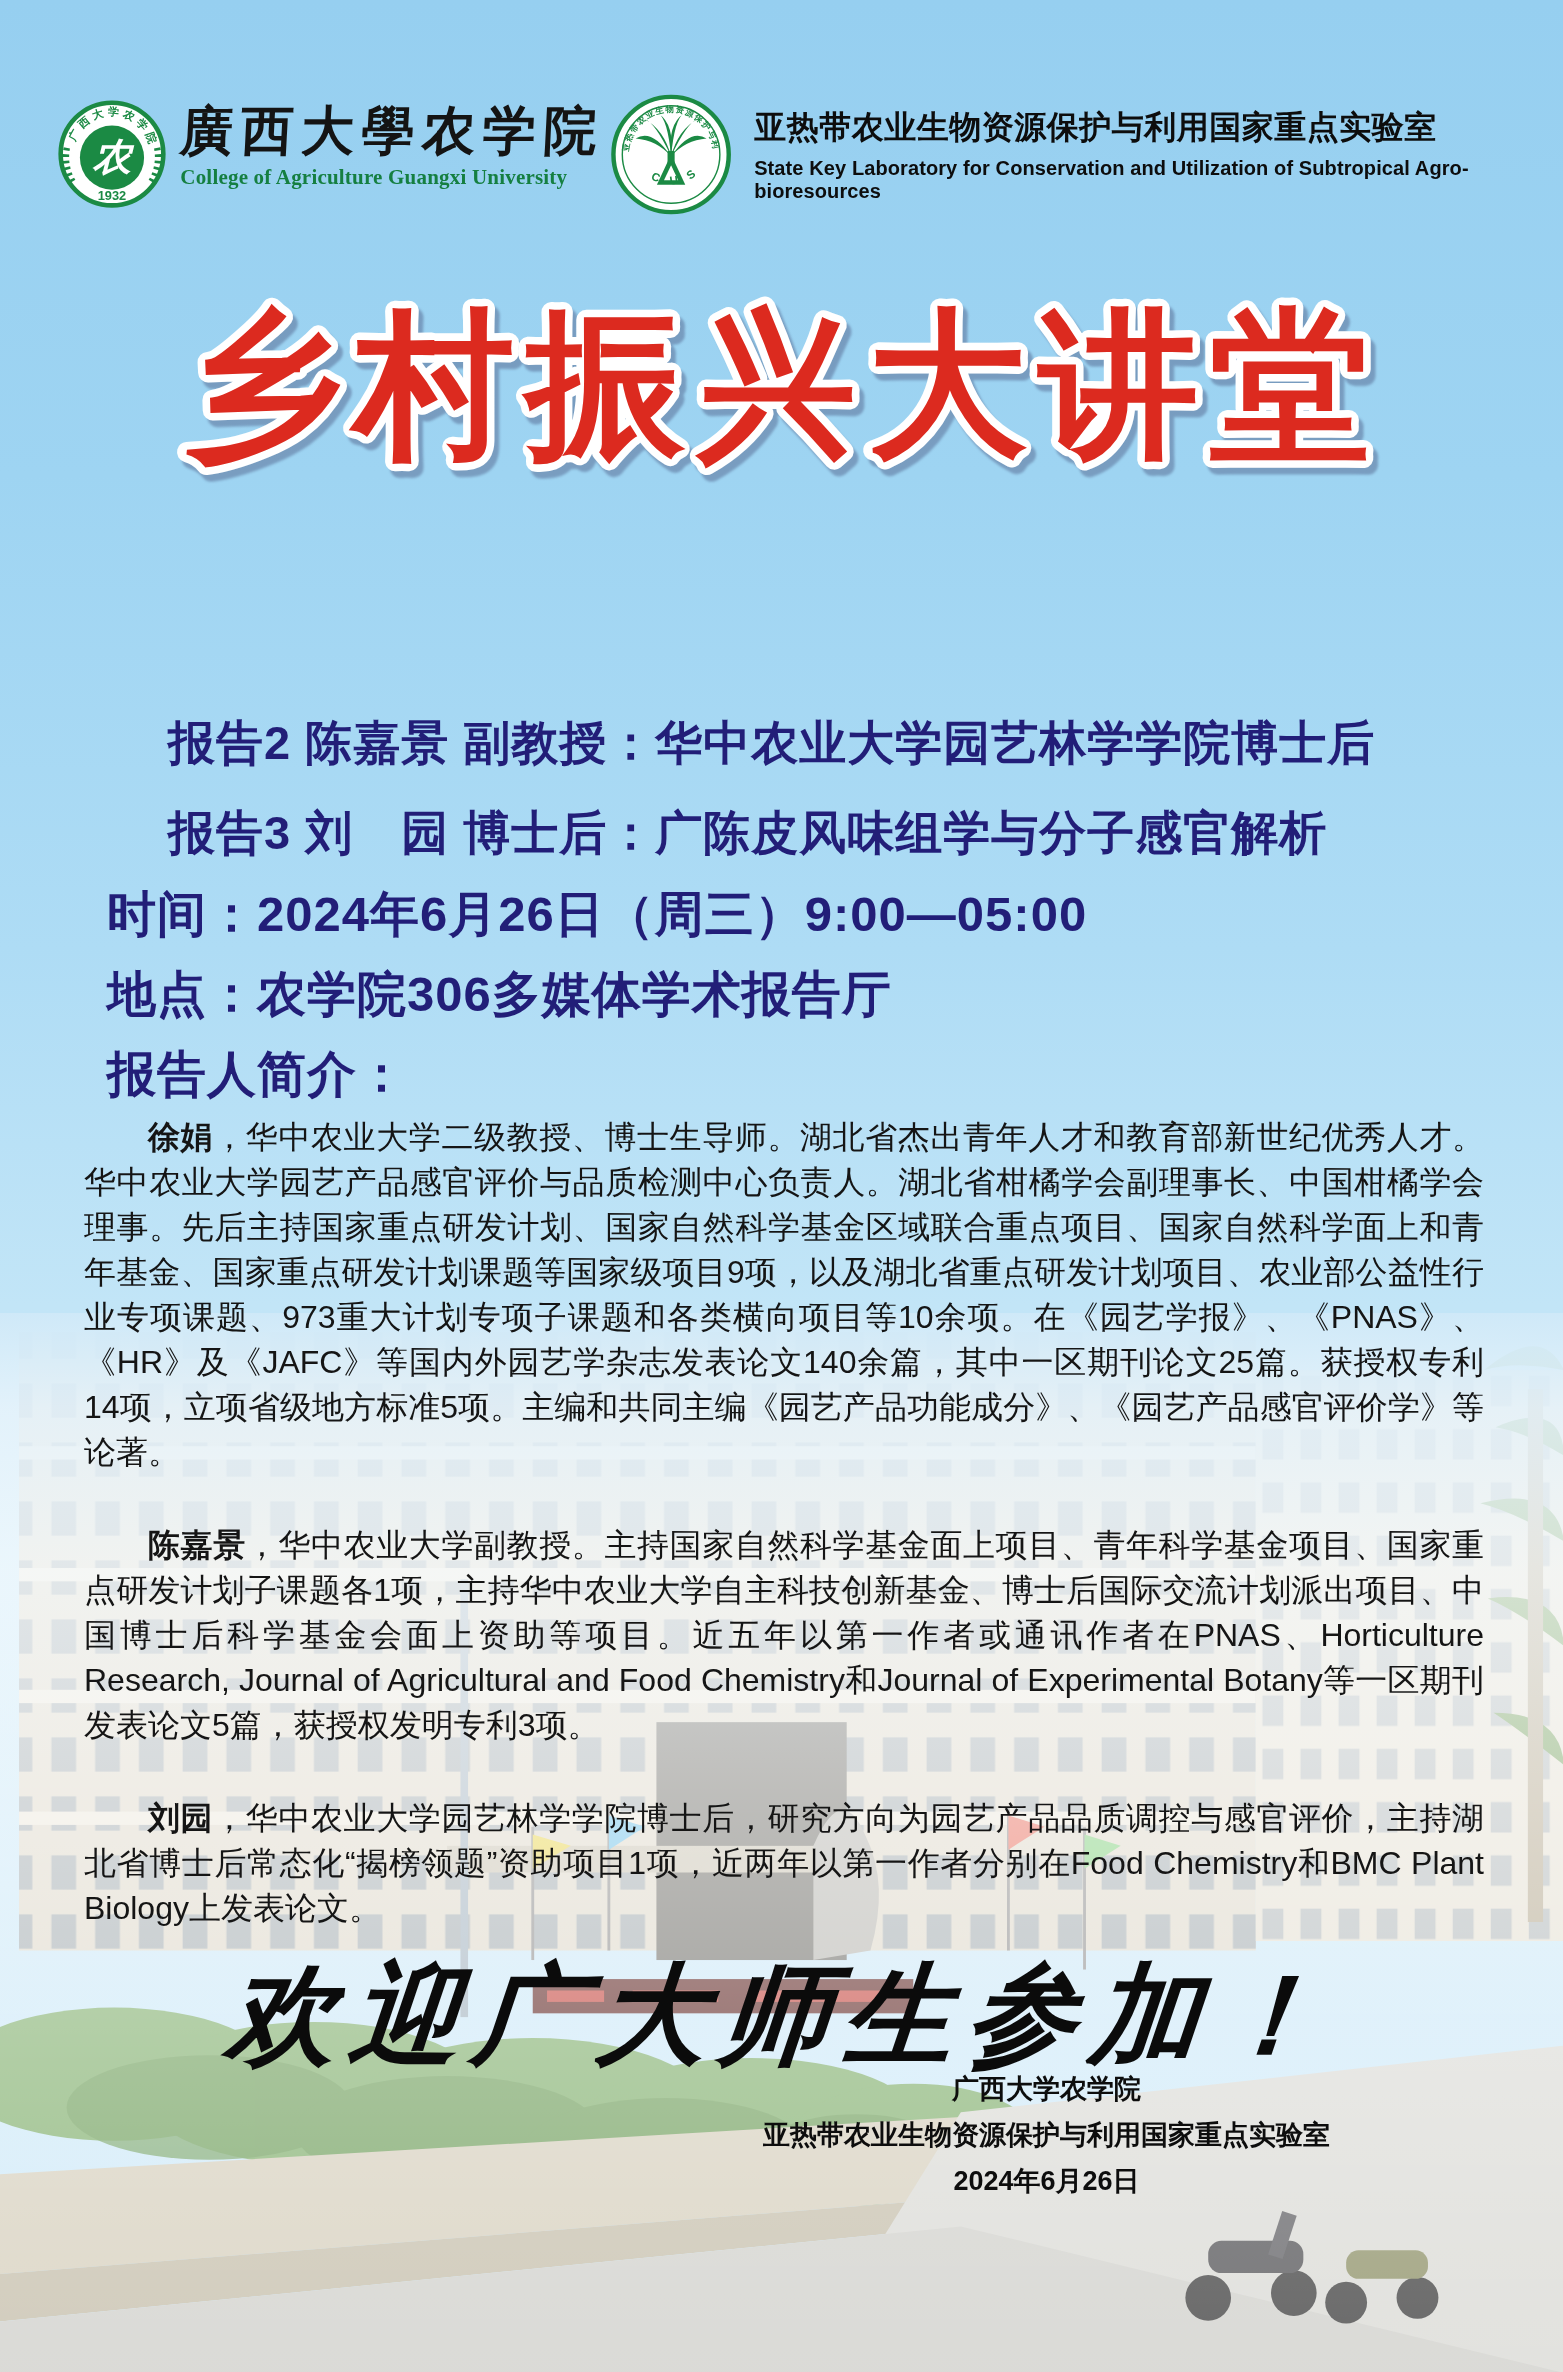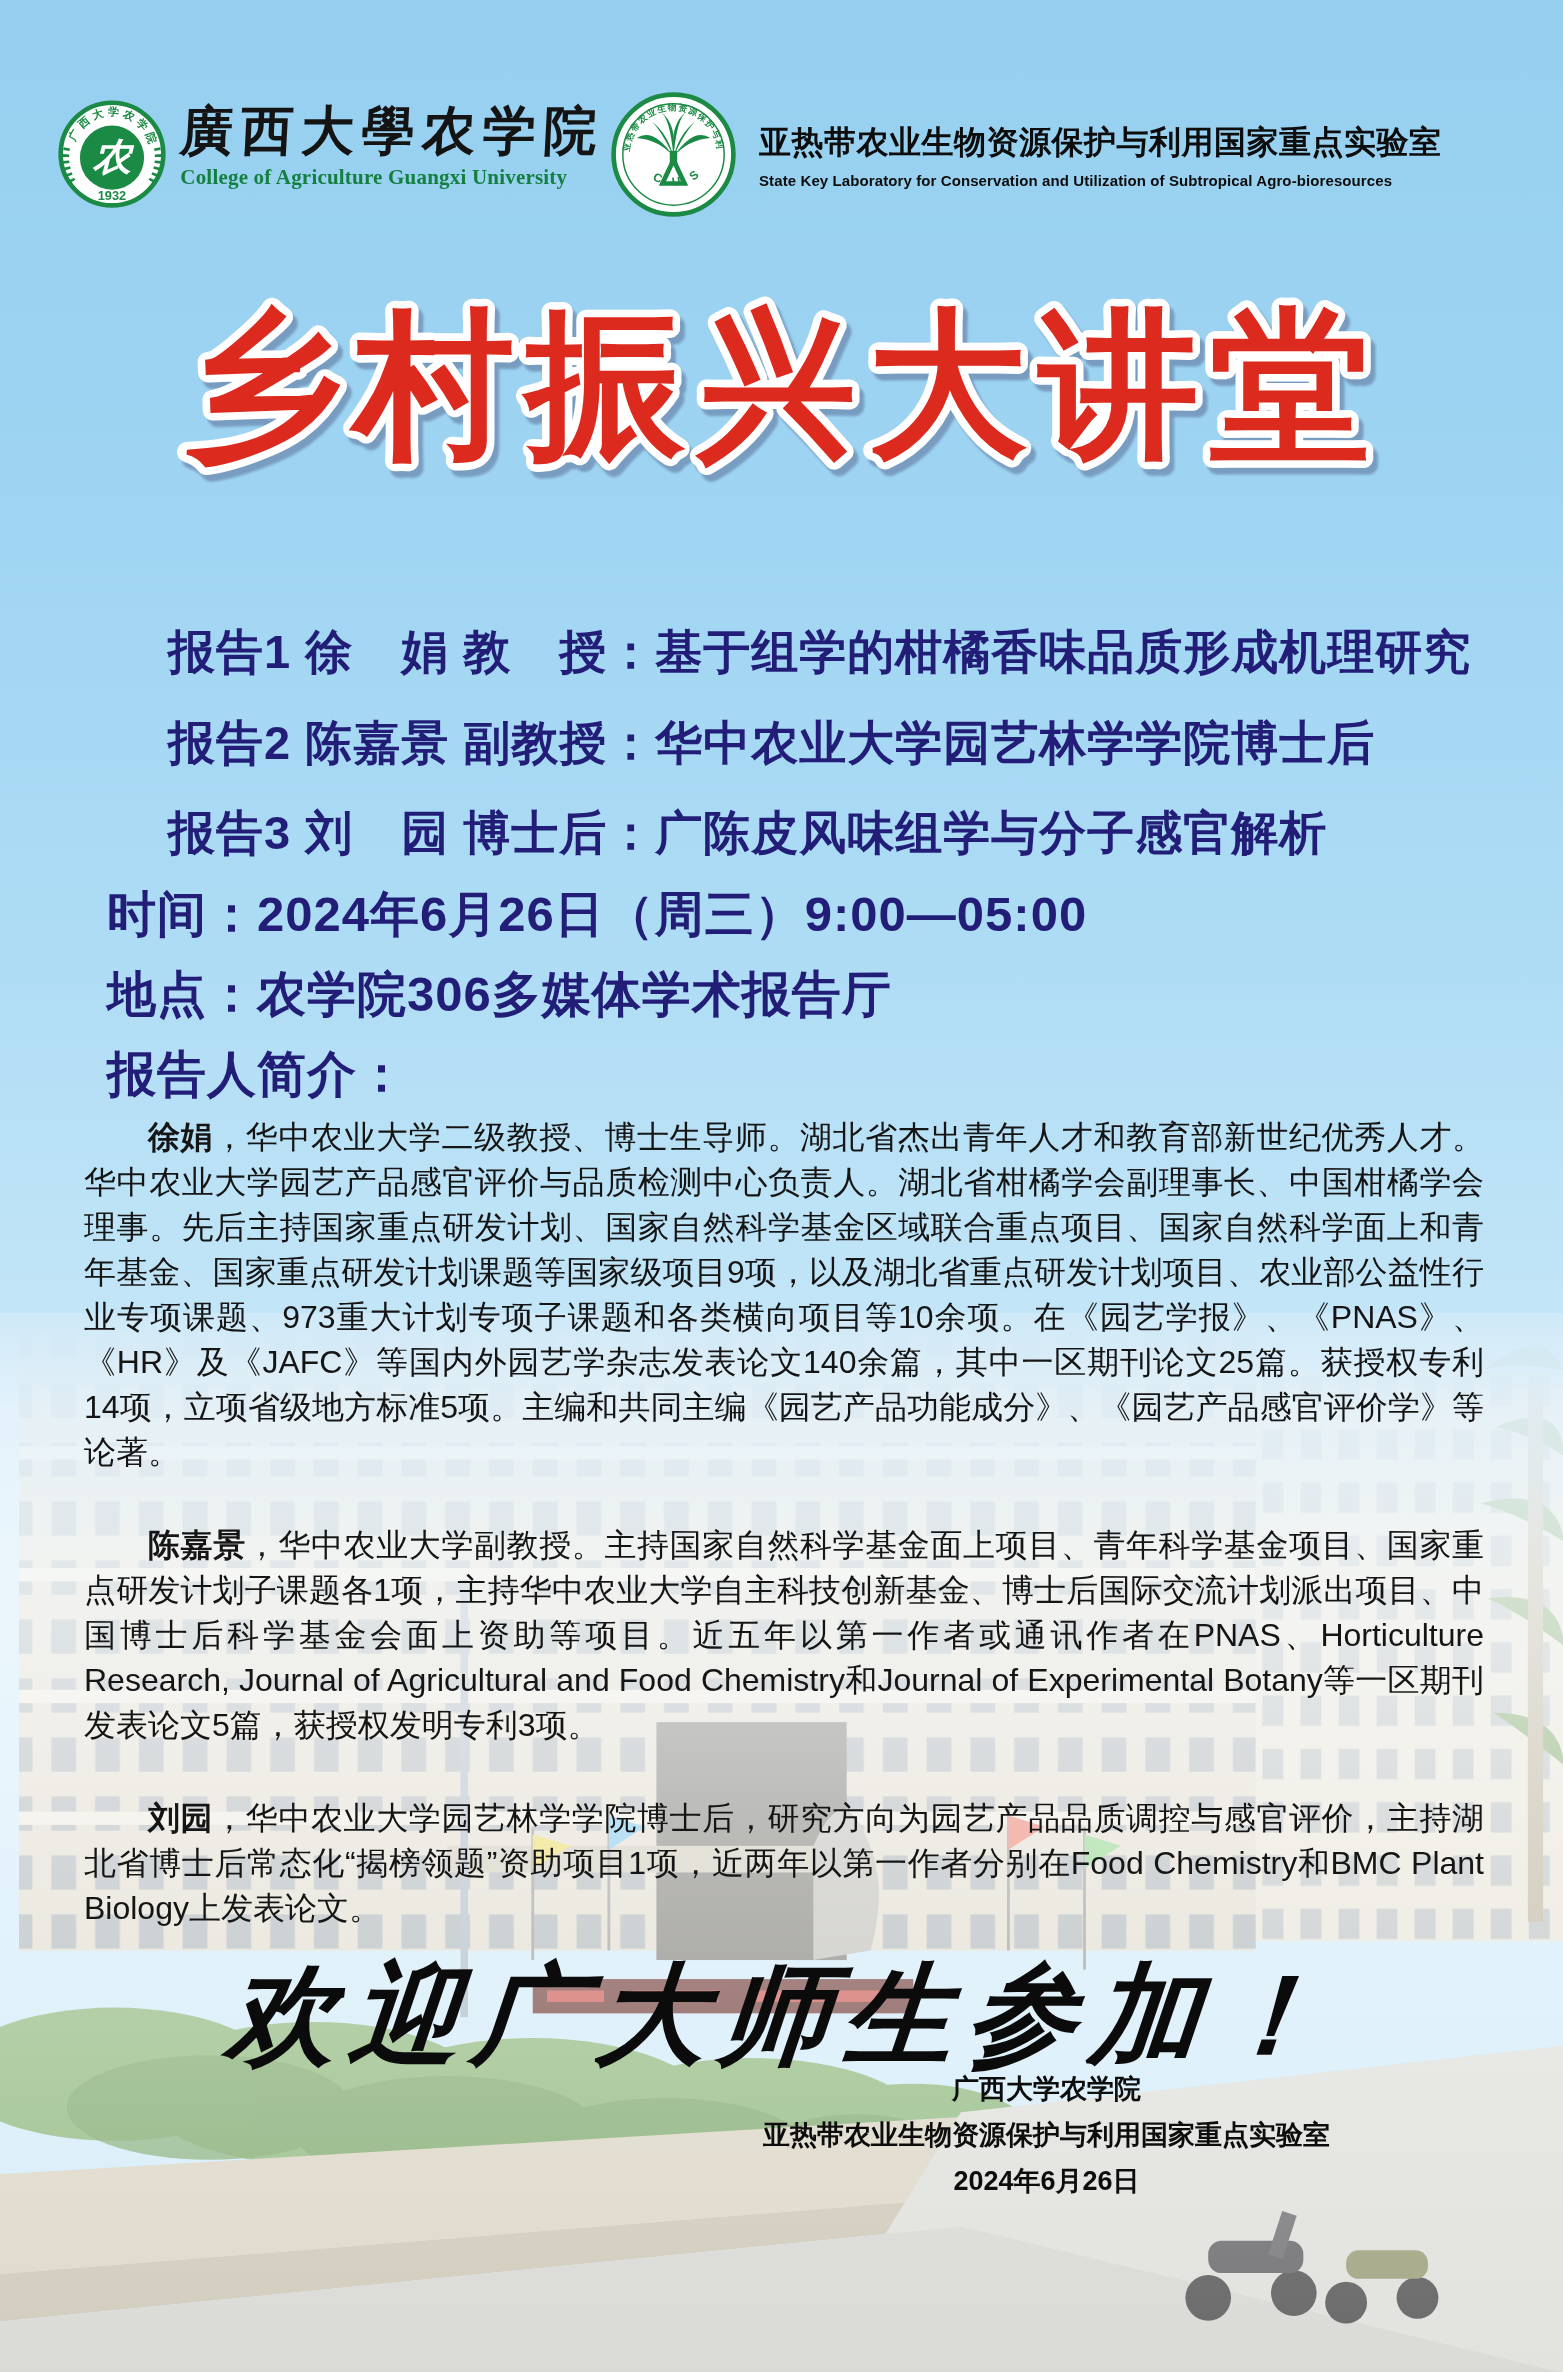--- a/index.html
+++ b/index.html
@@ -27,21 +27,21 @@
   .brand{position:absolute;left:0;top:0;width:100%;height:257px;}
   .brand-left{position:absolute;left:57px;top:97px;display:flex;align-items:flex-start;}
   .ga-text{margin-left:13.3px;padding-top:3.8px;}
   .ga-script{font-family:"DejaVu Serif","Liberation Serif",serif;font-weight:bold;
     font-size:53px;line-height:59px;color:#141414;letter-spacing:7.6px;transform:skewX(-3deg);}
   .ga-en{font-family:"Liberation Serif","DejaVu Serif",serif;font-weight:bold;
     font-size:21px;color:#157f41;margin-top:5.7px;letter-spacing:0.2px;}
   .brand-right{position:absolute;left:609px;top:90px;display:flex;align-items:center;}
   .skl-text{margin-left:21px;}
   .skl-cn{font-size:32px;font-weight:900;color:#0d0d0d;letter-spacing:0.5px;}
-  .skl-en{font-size:15px;font-weight:bold;color:#0d0d0d;margin-top:7px;letter-spacing:0.1px;}
+  .skl-en{font-size:20px;font-weight:bold;color:#0d0d0d;margin-top:7px;letter-spacing:0.1px;}
   
   .main-title{position:absolute;left:0;top:276px;width:1564px;height:219px;}
   .main-title text{
     font-family:"Liberation Sans","DejaVu Sans",sans-serif;
     font-weight:900;
     filter:drop-shadow(5px 7px 1px rgba(45,45,90,.33));
   }
   
   .info{position:absolute;left:107px;top:528px;width:1370px;height:580px;color:#221e78;font-weight:900;}
   .info .line{position:absolute;left:0;white-space:nowrap;font-size:49px;letter-spacing:1px;}
@@ -207,21 +207,20 @@
         <div class="skl-en">State Key Laboratory for Conservation and Utilization of Subtropical Agro-bioresources</div>
       </div>
     </div>
   </header>
 
   <svg class="main-title" viewBox="0 0 1644 230">
     <text x="822" y="172" text-anchor="middle" font-size="168" letter-spacing="12" fill="#dc2a1f" stroke="#ffffff" stroke-width="16" stroke-linejoin="round" style="paint-order:stroke fill">乡村振兴大讲堂</text>
   </svg>
 
   <section class="info">
-    <div class="line indent t-r1">报告1 徐　娟 教　授：基于组学的柑橘香味品质形成机理研究</div>
     <div class="line indent t-r2">报告2 陈嘉景 副教授：华中农业大学园艺林学学院博士后</div>
     <div class="line indent t-r3">报告3 刘　园 博士后：广陈皮风味组学与分子感官解析</div>
     <div class="line t-time">时间：2024年6月26日（周三）9:00—05:00</div>
     <div class="line t-venue">地点：农学院306多媒体学术报告厅</div>
     <div class="line t-bio">报告人简介：</div>
   </section>
 
   <section class="bios">
     <p><span class="bio-name">徐娟</span><span>，华中农业大学二级教授、博士生导师。湖北省杰出青年人才和教育部新世纪优秀人才。华中农业大学园艺产品感官评价与品质检测中心负责人。湖北省柑橘学会副理事长、中国柑橘学会理事。先后主持国家重点研发计划、国家自然科学基金区域联合重点项目、国家自然科学面上和青年基金、国家重点研发计划课题等国家级项目9项，以及湖北省重点研发计划项目、农业部公益性行业专项课题、973重大计划专项子课题和各类横向项目等10余项。在《园艺学报》、《PNAS》、《HR》及《JAFC》等国内外园艺学杂志发表论文140余篇，其中一区期刊论文25篇。获授权专利14项，立项省级地方标准5项。主编和共同主编《园艺产品功能成分》、《园艺产品感官评价学》等论著。</span></p>
     <p><span class="bio-name">陈嘉景</span><span>，华中农业大学副教授。主持国家自然科学基金面上项目、青年科学基金项目、国家重点研发计划子课题各1项，主持华中农业大学自主科技创新基金、博士后国际交流计划派出项目、中国博士后科学基金会面上资助等项目。近五年以第一作者或通讯作者在PNAS、Horticulture Research, Journal of Agricultural and Food Chemistry和Journal of Experimental Botany等一区期刊发表论文5篇，获授权发明专利3项。</span></p>

